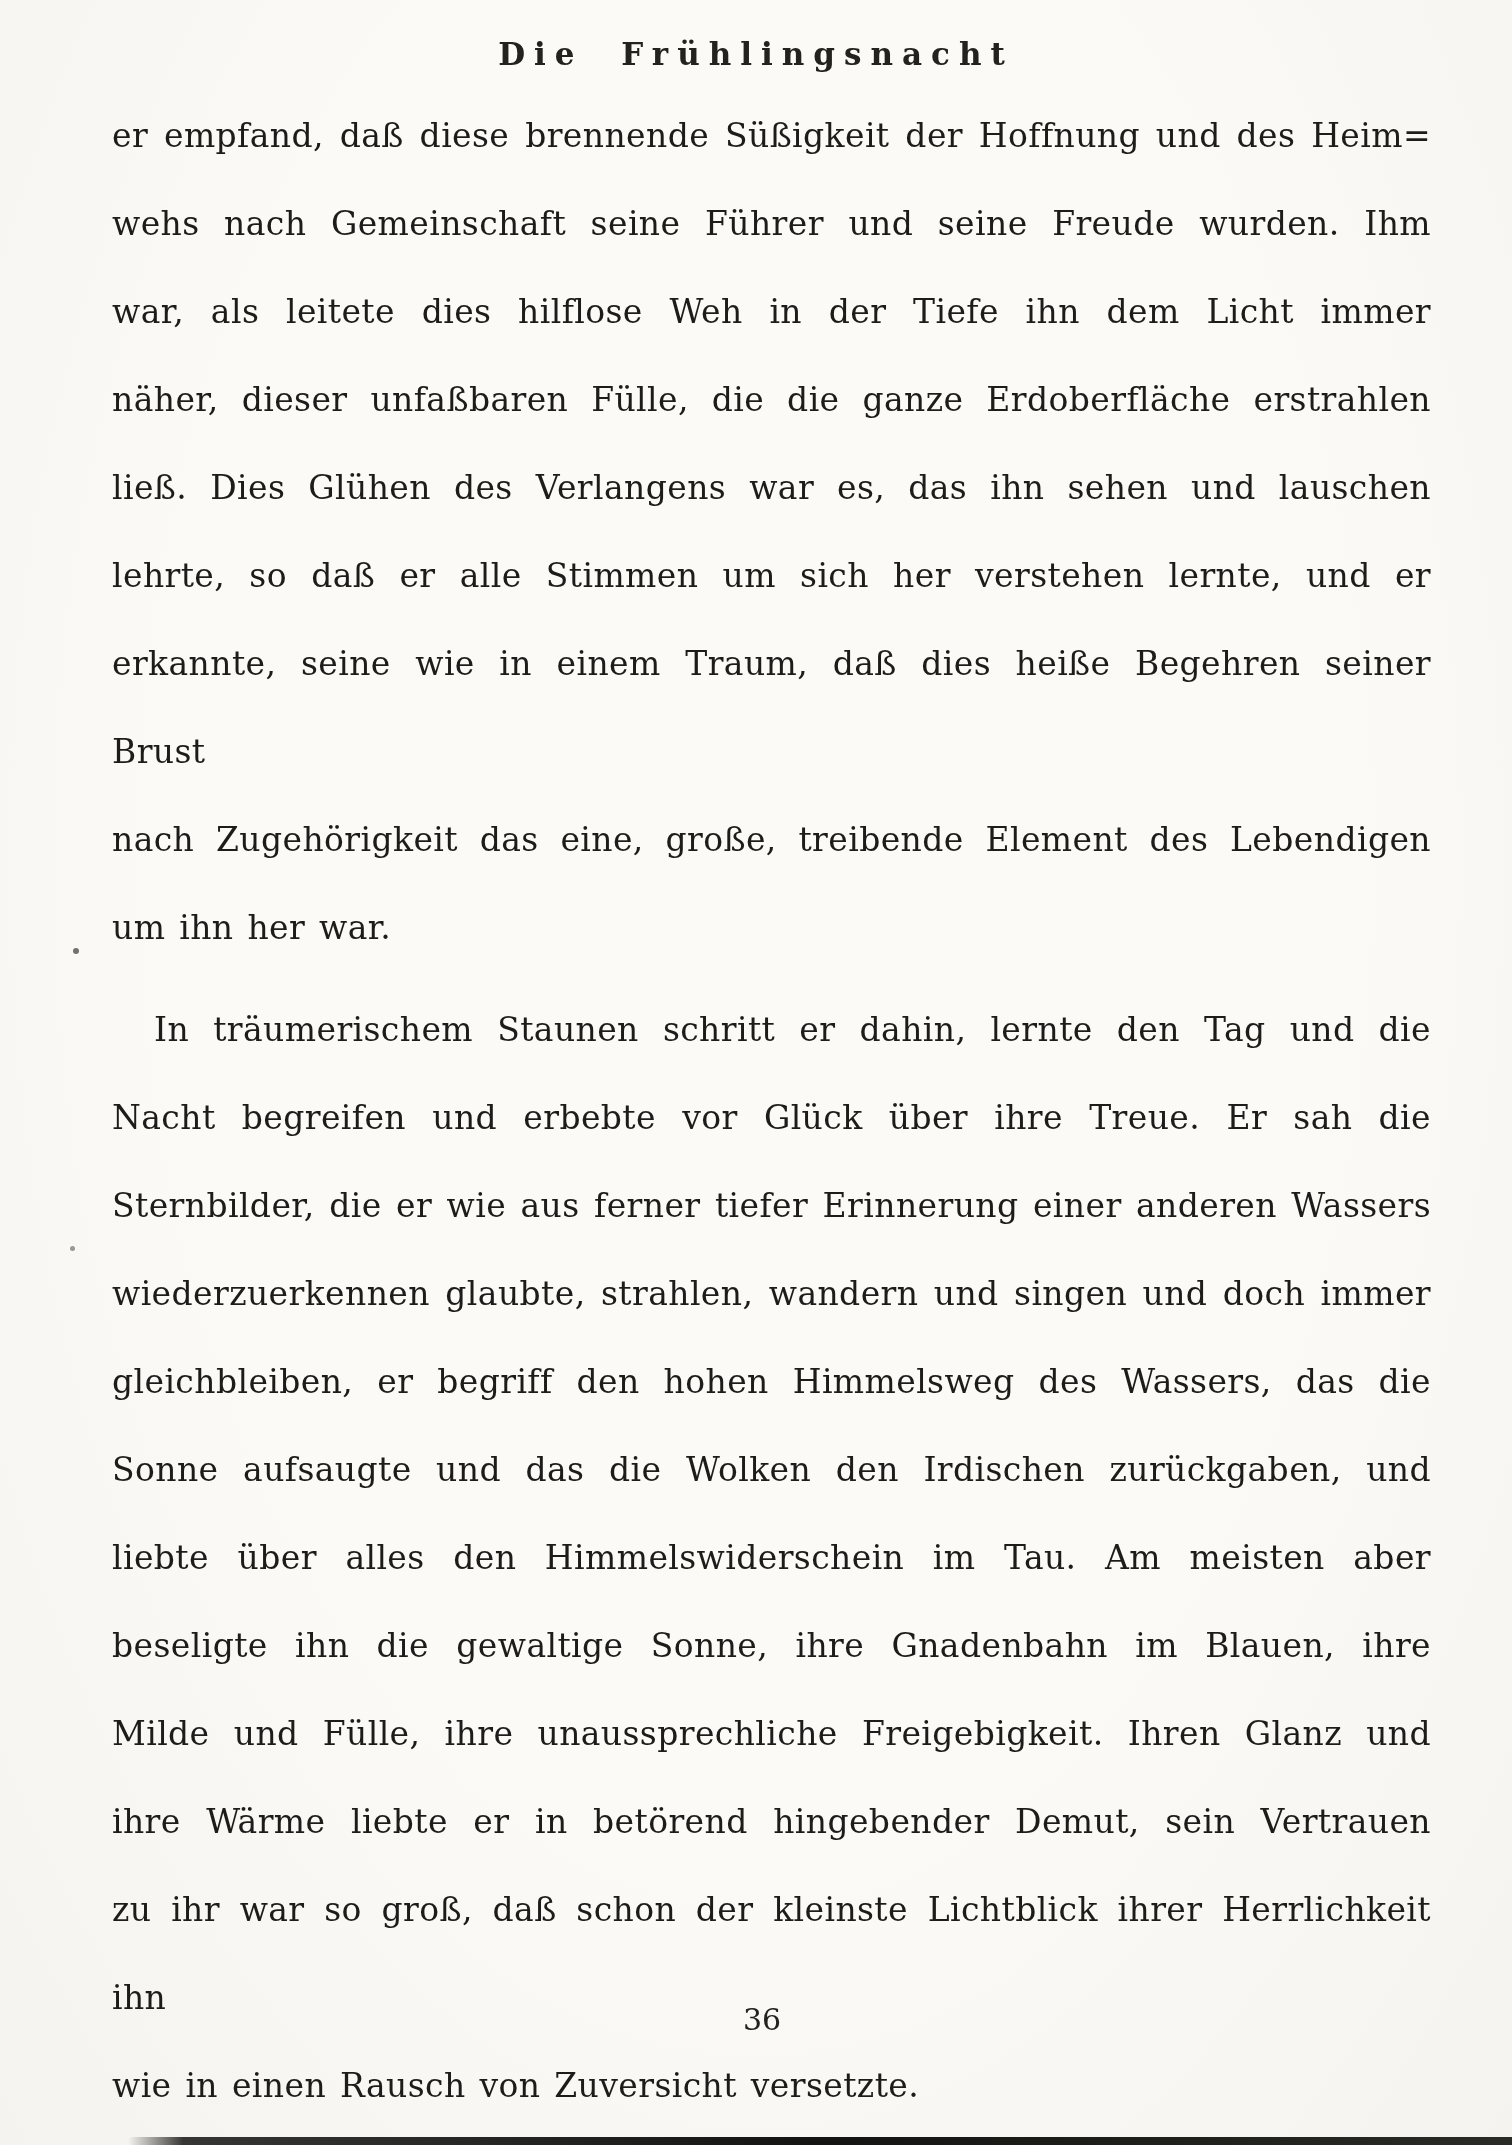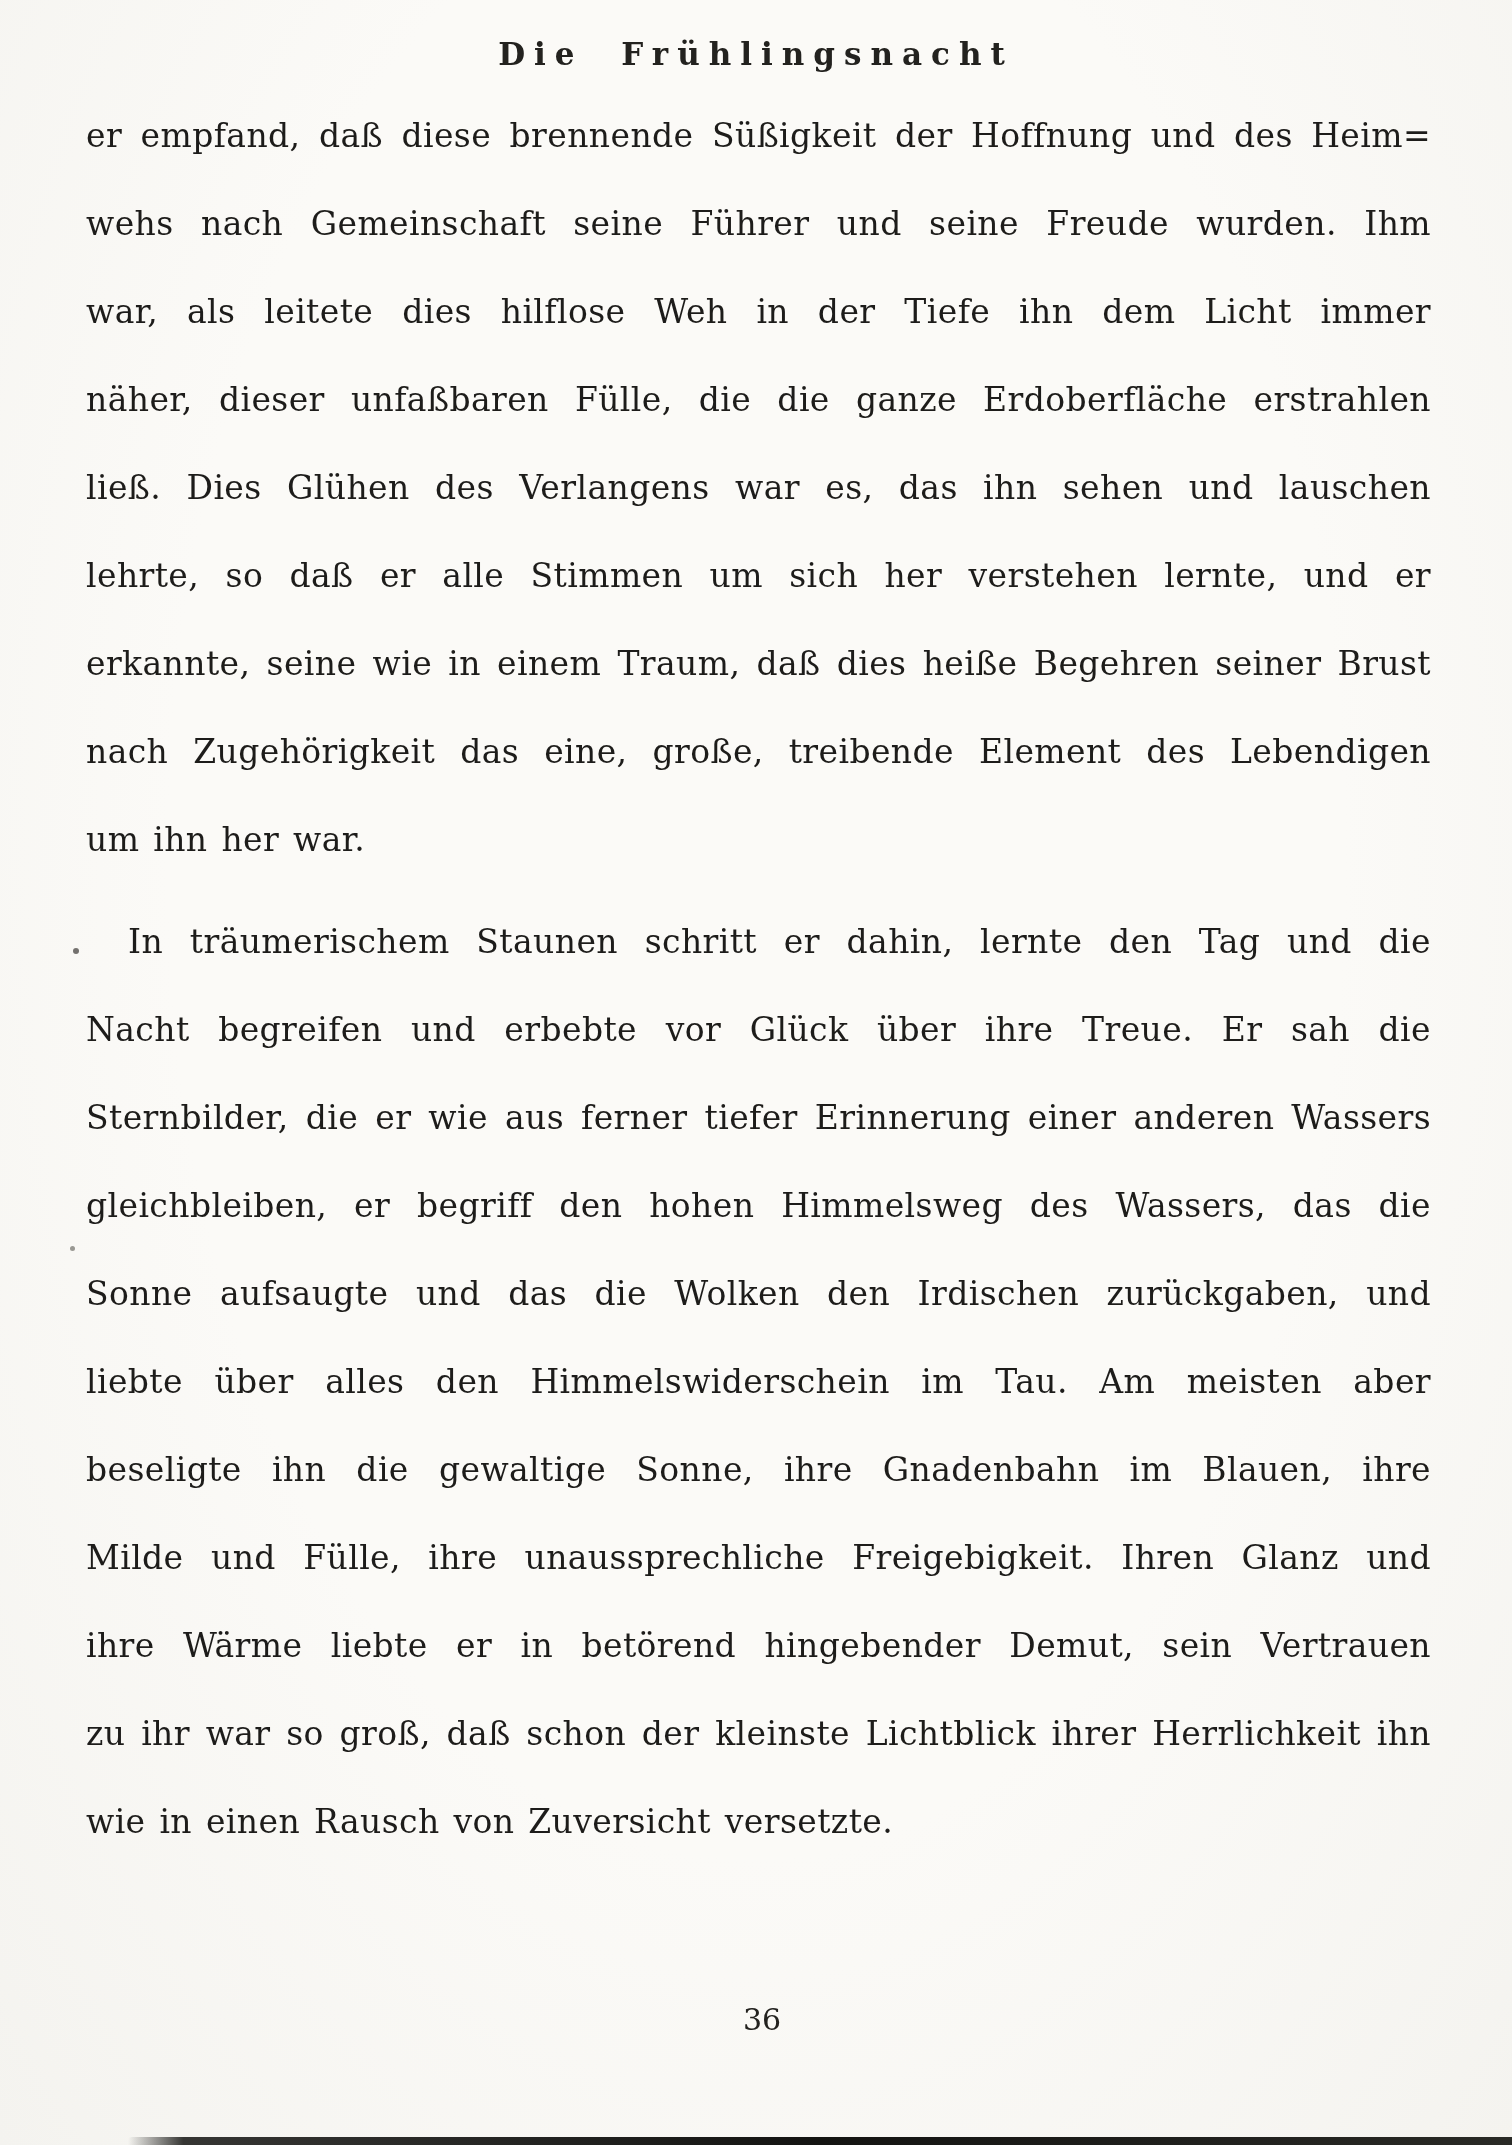--- a/index.html
+++ b/index.html
@@ -41,20 +41,21 @@
     letter-spacing: 0.4px;
   }
   .para + .para {
     margin-top: 14px;
   }
   .line {
     text-align: justify;
     text-align-last: justify;
     word-spacing: 3px;
     white-space: normal;
+    margin-left: 26px;
   }
   .para .line:last-child {
     text-align-last: left;
   }
   .para.indent-first .line:first-child {
     padding-left: 42px;
   }
   .page-number {
     position: absolute;
     top: 2002px;
@@ -110,20 +111,21 @@
         <div class="line">ließ. Dies Glühen des Verlangens war es, das ihn sehen und lauschen</div>
         <div class="line">lehrte, so daß er alle Stimmen um sich her verstehen lernte, und er</div>
         <div class="line">erkannte, seine wie in einem Traum, daß dies heiße Begehren seiner Brust</div>
         <div class="line">nach Zugehörigkeit das eine, große, treibende Element des Lebendigen</div>
         <div class="line">um ihn her war.</div>
       </div>
     <div class="para indent-first">
         <div class="line">In träumerischem Staunen schritt er dahin, lernte den Tag und die</div>
         <div class="line">Nacht begreifen und erbebte vor Glück über ihre Treue. Er sah die</div>
         <div class="line">Sternbilder, die er wie aus ferner tiefer Erinnerung einer anderen Wassers</div>
+        <div class="line">wiederzuerkennen glaubte, strahlen, wandern und singen und doch immer</div>
         <div class="line">gleichbleiben, er begriff den hohen Himmelsweg des Wassers, das die</div>
         <div class="line">Sonne aufsaugte und das die Wolken den Irdischen zurückgaben, und</div>
         <div class="line">liebte über alles den Himmelswiderschein im Tau. Am meisten aber</div>
         <div class="line">beseligte ihn die gewaltige Sonne, ihre Gnadenbahn im Blauen, ihre</div>
         <div class="line">Milde und Fülle, ihre unaussprechliche Freigebigkeit. Ihren Glanz und</div>
         <div class="line">ihre Wärme liebte er in betörend hingebender Demut, sein Vertrauen</div>
         <div class="line">zu ihr war so groß, daß schon der kleinste Lichtblick ihrer Herrlichkeit ihn</div>
         <div class="line">wie in einen Rausch von Zuversicht versetzte.</div>
       </div>
   </div>

